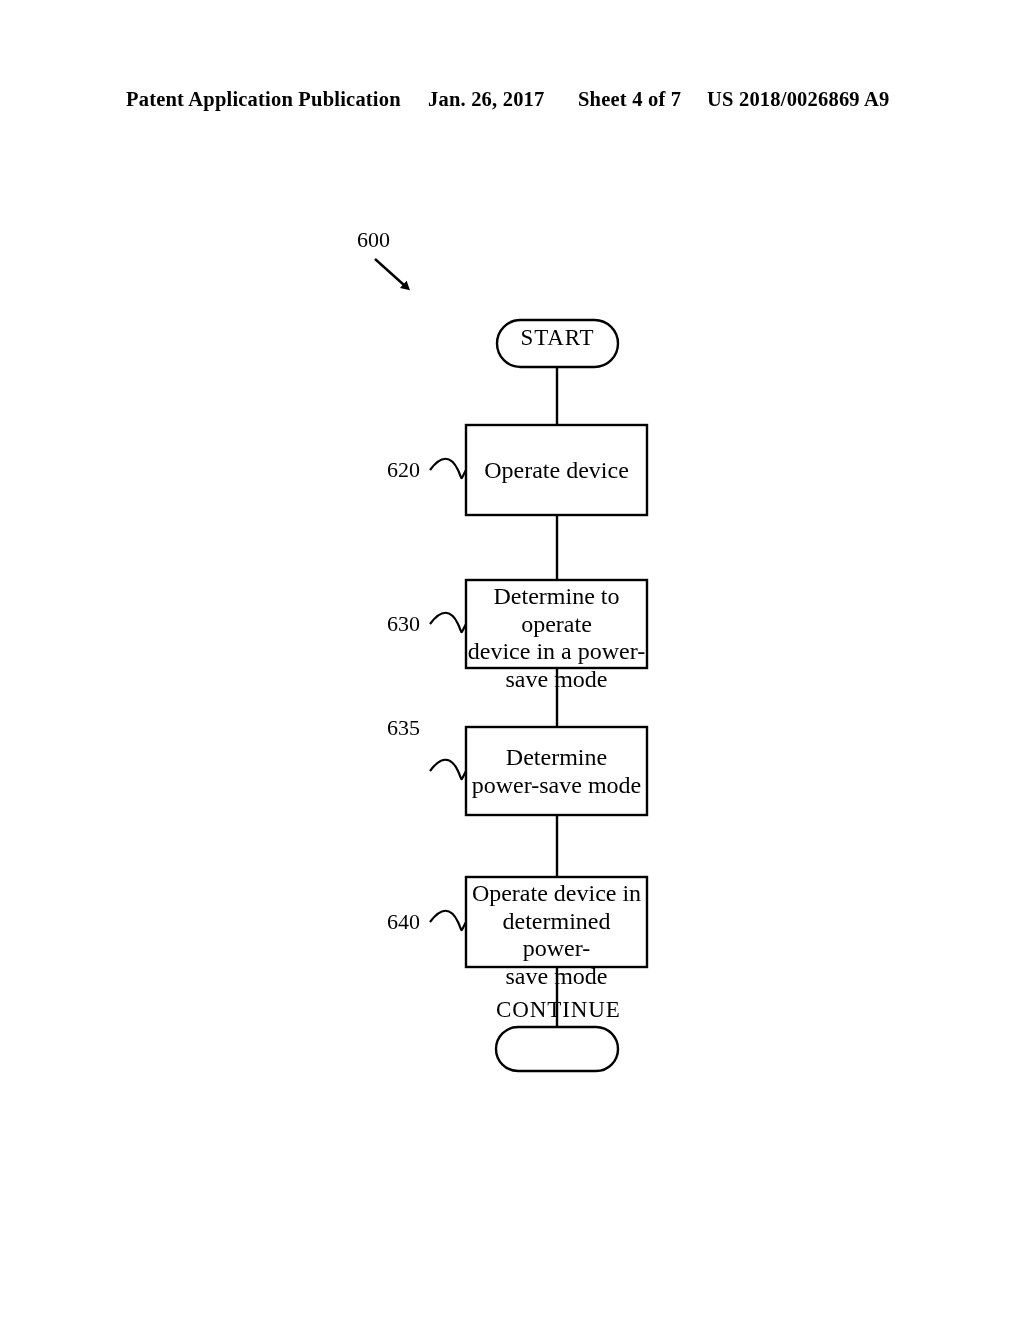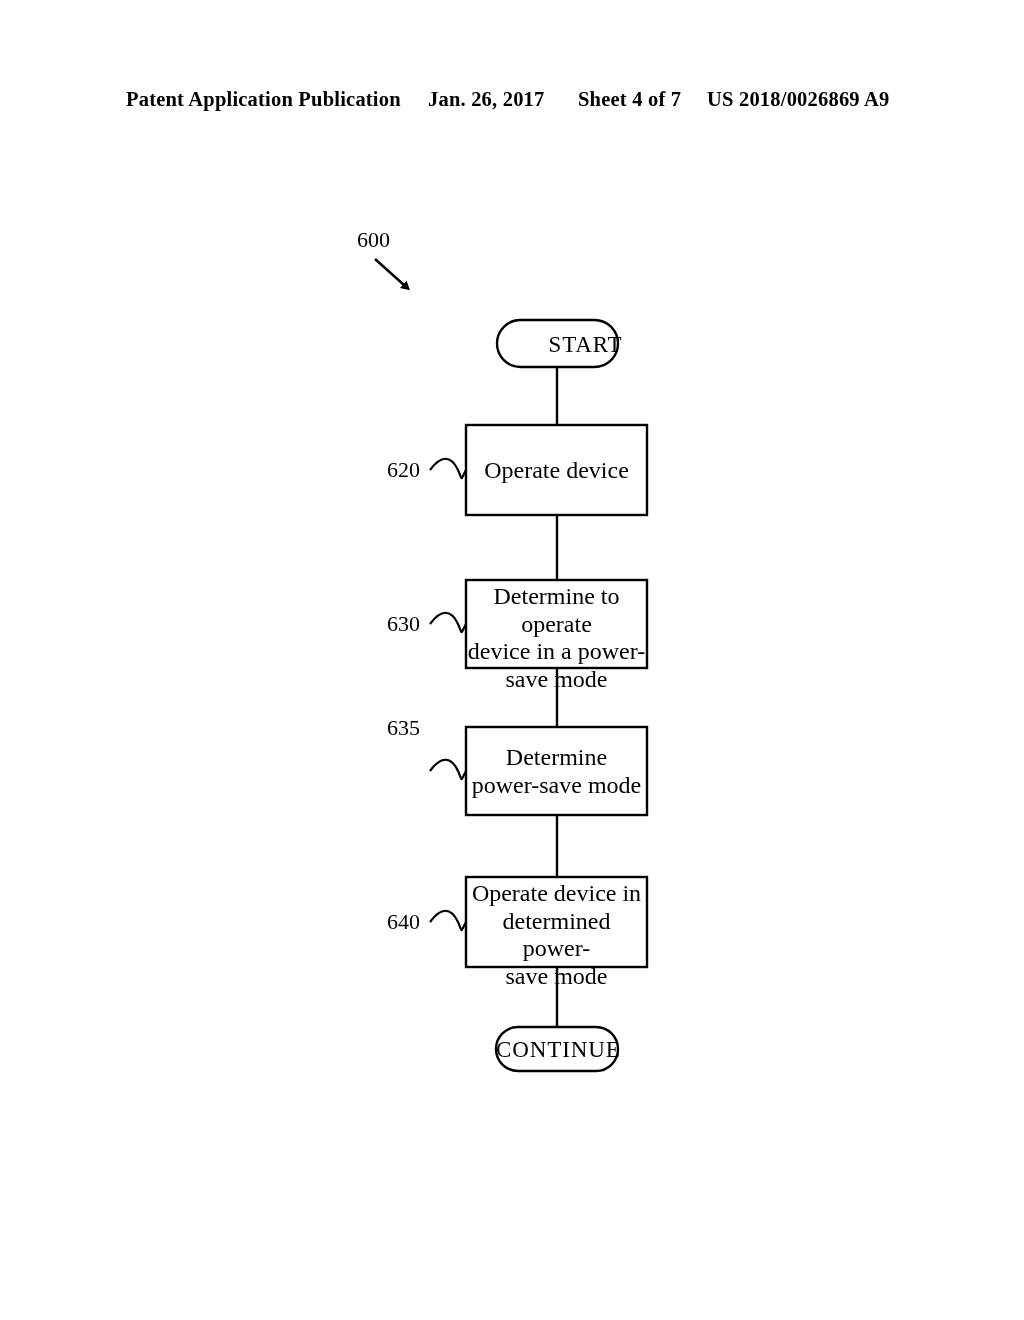--- a/index.html
+++ b/index.html
@@ -142,35 +142,35 @@
       <rect x="466" y="877" width="181" height="90" fill="#fff" stroke="#000" stroke-width="2.4"></rect>
       <path d="M430,922 C441,907 451,907 458,922 C463,933 460,933 466,922" fill="none" stroke="#000" stroke-width="2.2"></path>
 
       <line x1="557" y1="967" x2="557" y2="1027" stroke="#000" stroke-width="2.4" marker-end="url(#arrowhead)"></line>
 
       <rect x="496" y="1027" width="122" height="44" rx="22" ry="22" fill="#fff" stroke="#000" stroke-width="2.4"></rect>
     </svg>
 
     <div class="ref-label" style="left:330px; top:228px; width:60px;">600</div>
 
-    <div class="node-text term-text" style="left:497px; top:332px; width:121px;padding-left:28px;">START</div>
+    <div class="node-text term-text" style="left:497px; top:325px; width:121px;">START</div>
 
     <div class="ref-label" style="left:360px; top:458px; width:60px;">620</div>
     <div class="node-text box-text" style="left:466px; top:457px; width:181px;">Operate device</div>
 
     <div class="ref-label" style="left:360px; top:612px; width:60px;">630</div>
     <div class="node-text box-text" style="left:466px; top:583px; width:181px;">Determine to operate
 device in a power-
 save mode</div>
 
     <div class="ref-label" style="left:360px; top:716px; width:60px;">635</div>
     <div class="node-text box-text" style="left:466px; top:744px; width:181px;">Determine
 power-save mode</div>
 
     <div class="ref-label" style="left:360px; top:910px; width:60px;">640</div>
     <div class="node-text box-text" style="left:466px; top:880px; width:181px;">Operate device in
 determined power-
 save mode</div>
 
-    <div class="node-text term-text" style="left:496px; top:1037px; width:122px;">CONTINUE</div>
+    <div class="node-text term-text" style="left:496px; top:997px; width:122px;">CONTINUE</div>
 
   </div>
 </div>
 
 </body></html>

